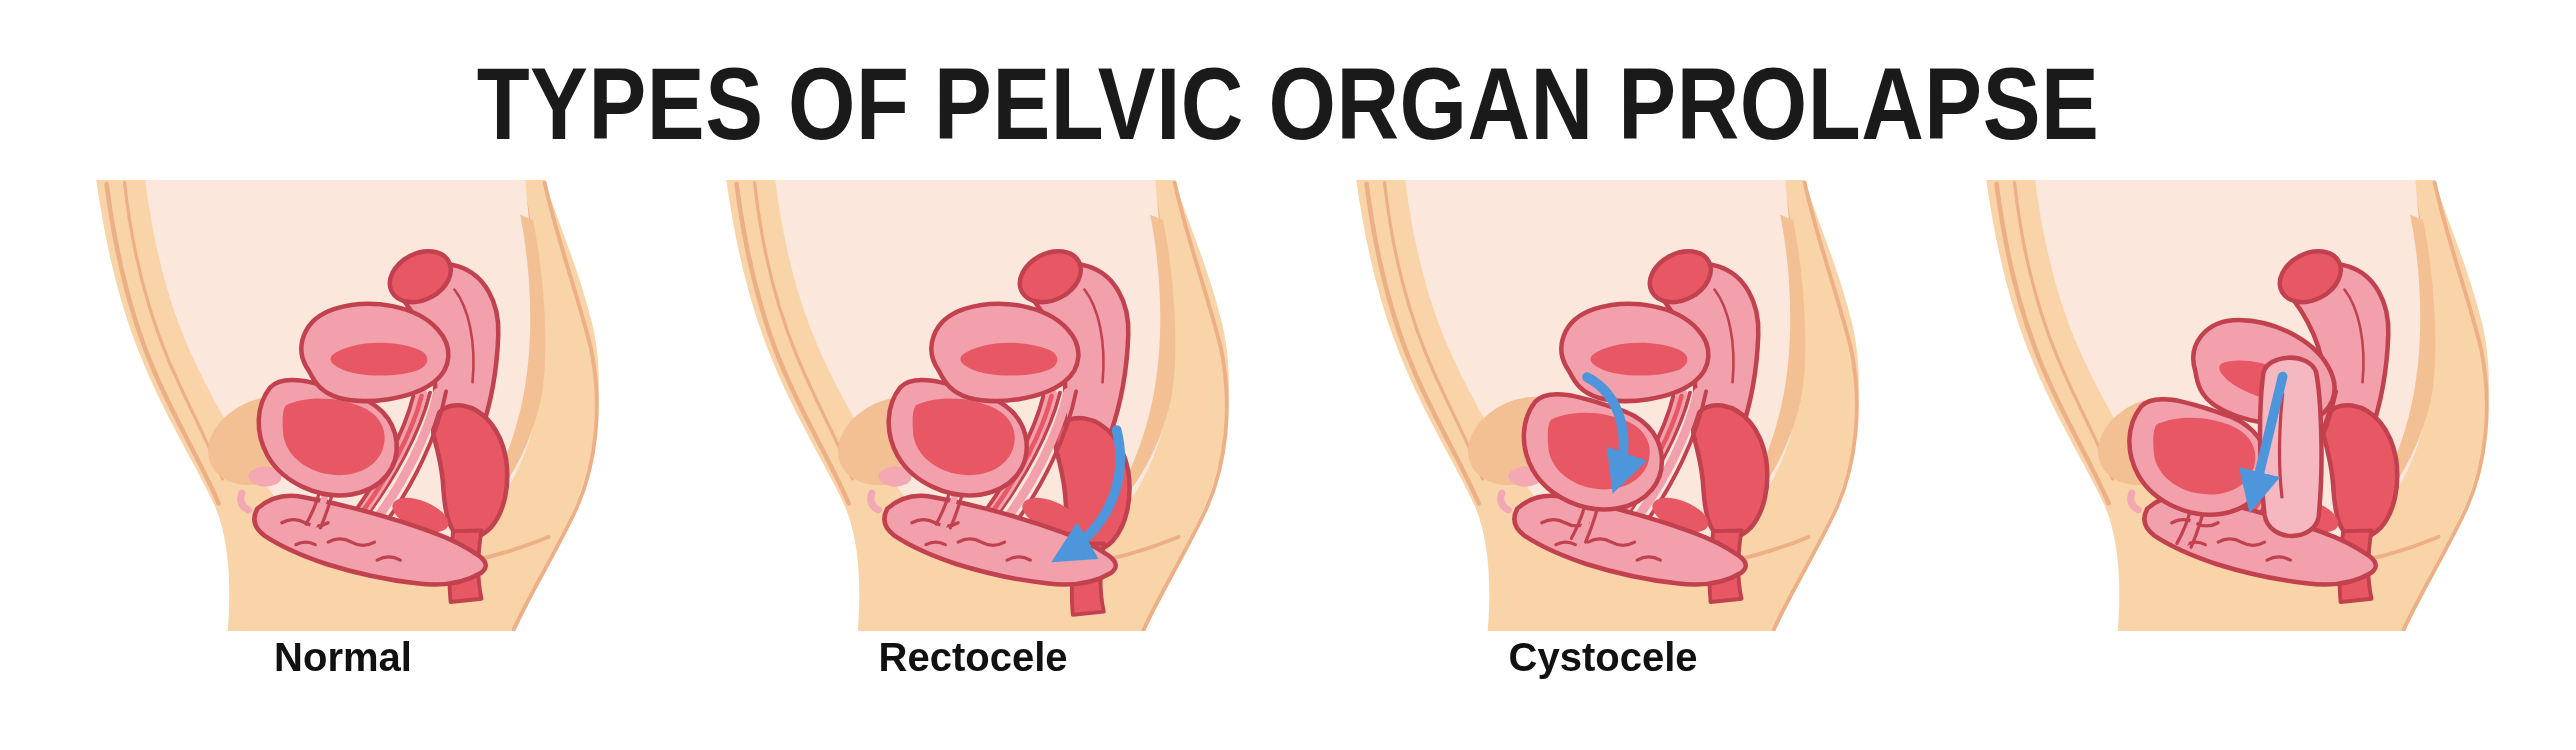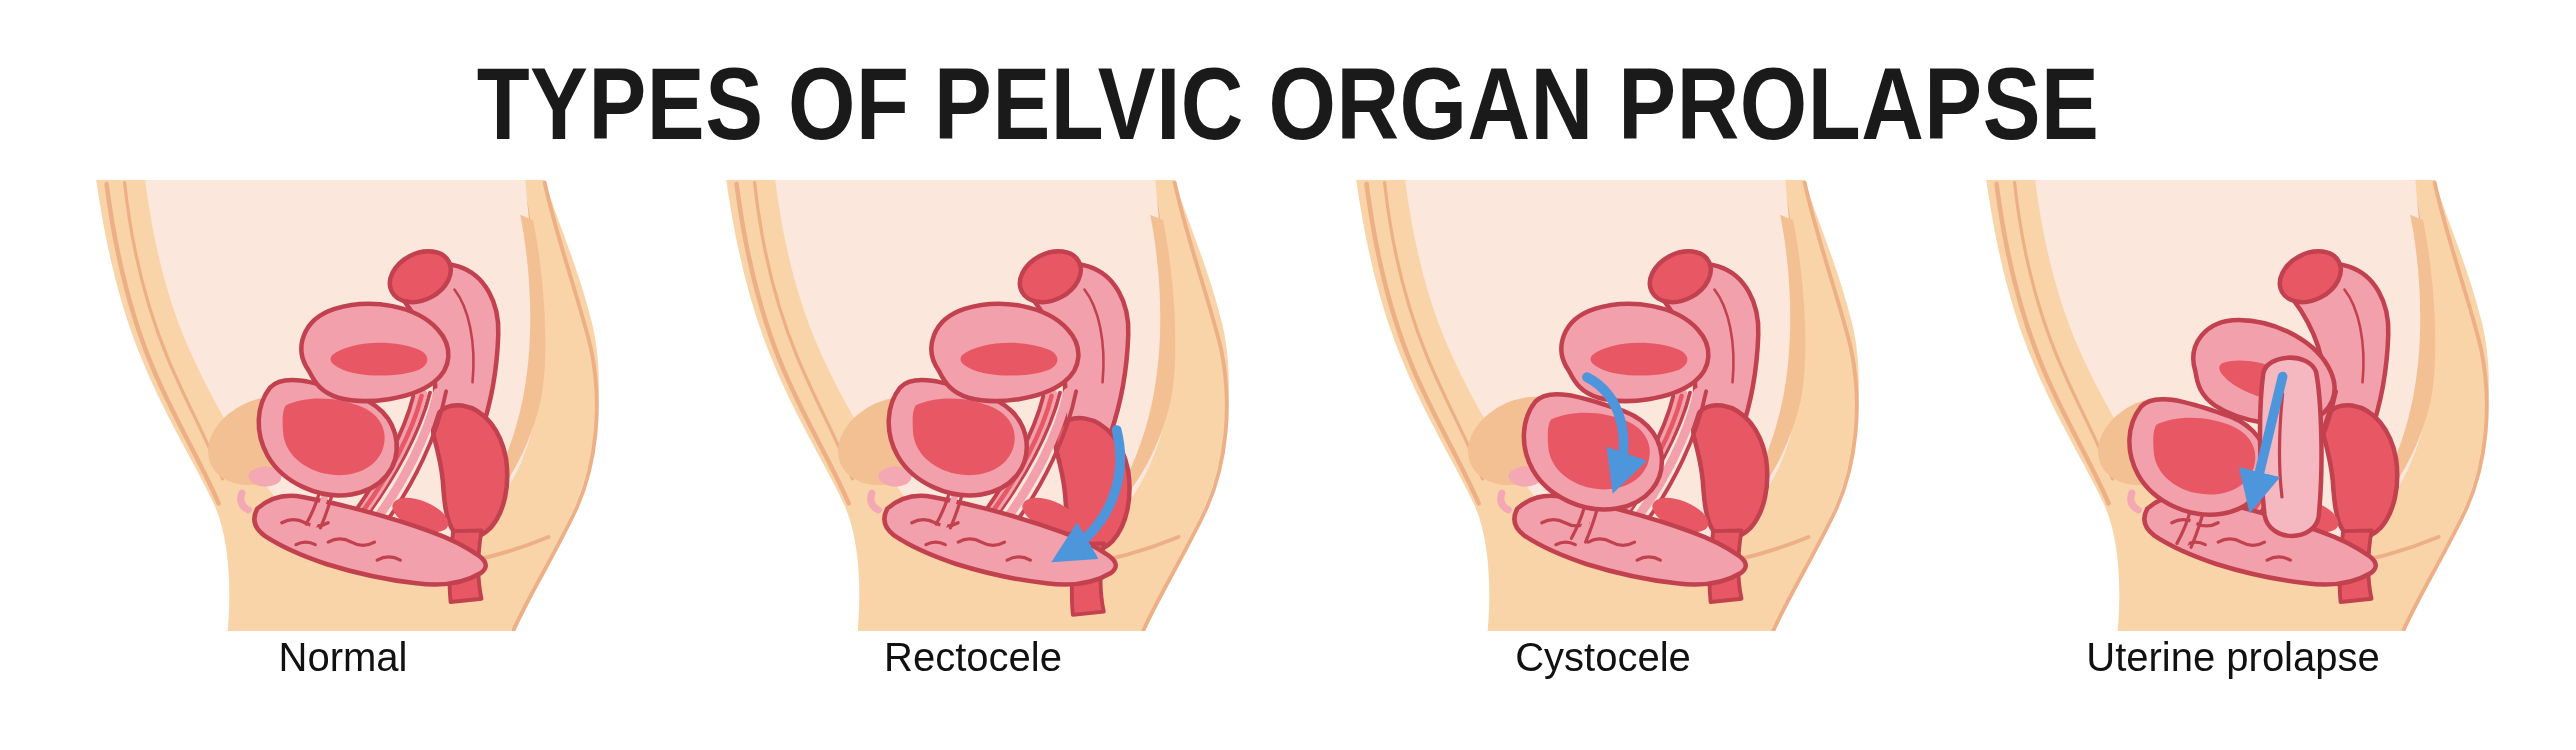--- a/index.html
+++ b/index.html
@@ -28,20 +28,21 @@
     white-space: nowrap;
   }
   .panels {
     position: absolute;
     top: 180px;
     left: 0;
     width: 100%;
     display: flex;
     justify-content: center;
     gap: 76px;
+    font-weight: bold;
   }
   figure.panel {
     margin: 0;
     width: 554px;
     display: flex;
     flex-direction: column;
     align-items: center;
   }
   svg.art { width: 554px; height: 451px; display: block; }
   figcaption.panel-label {
@@ -266,17 +267,16 @@
             <path d="M336,350 C368,334 420,336 458,354 C486,368 496,394 486,420 C474,450 436,464 398,456 C360,448 334,422 332,392 C331,376 330,360 336,350 Z" fill="#E85864"></path>
           </g>
           <g transform="translate(-16,58) rotate(18 560 300)">
             <path d="M372,296 C348,262 362,216 412,200 C470,182 540,196 572,232 C596,258 594,292 566,314 C532,340 462,350 418,338 C392,330 382,316 372,296 Z" fill="#F2A0AB" stroke="#C2414F" stroke-width="7" stroke-linecap="round" stroke-linejoin="round"></path>
             <path d="M408,272 C436,250 502,246 544,264 C560,272 560,286 544,294 C508,308 446,306 420,292 C408,286 402,280 408,272 Z" fill="#E85864"></path>
           </g>
           <path d="M472,300 C478,270 542,266 554,298 C562,340 566,442 558,522 C552,562 482,564 474,520 C466,450 464,360 472,300 Z" fill="#F5B7C0" stroke="#C2414F" stroke-width="7" stroke-linecap="round" stroke-linejoin="round"></path>
           <path d="M502,332 C497,382 495,442 501,492" fill="none" stroke="#C2414F" stroke-width="5" stroke-linecap="round" stroke-linejoin="round"></path>
           <path d="M502,305 L455,500" fill="none" stroke="#4D96DC" stroke-width="15" stroke-linecap="round" stroke-linejoin="round" marker-end="url(#ah3)"></path>
         </svg>
-      <figcaption class="panel-label">Uterine prolapse</figcaption>
     </figure>
   </div>
 </div>
 
 
 </body></html>

